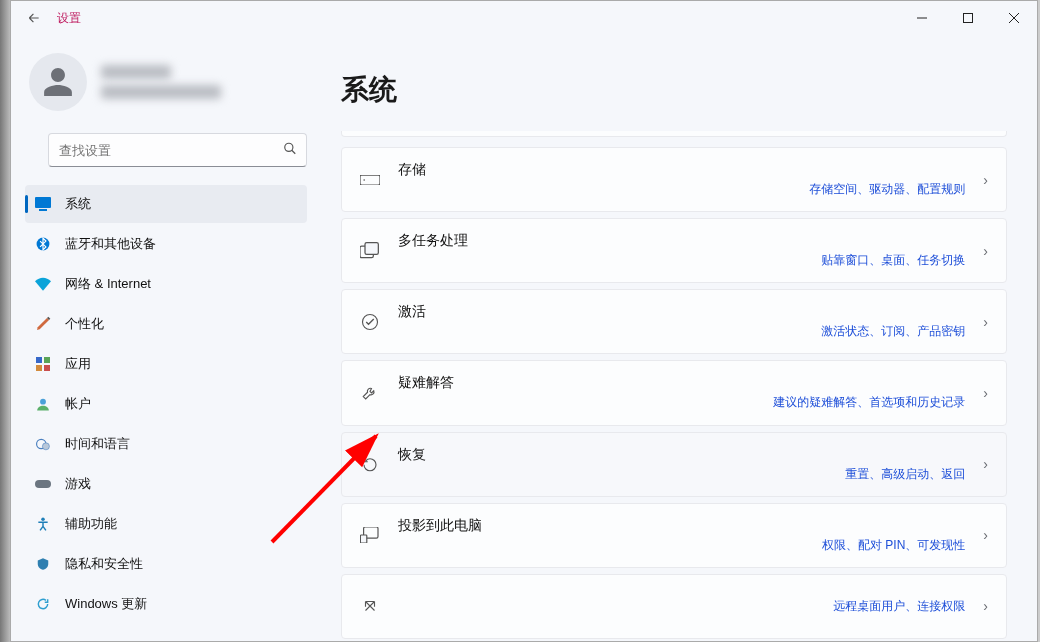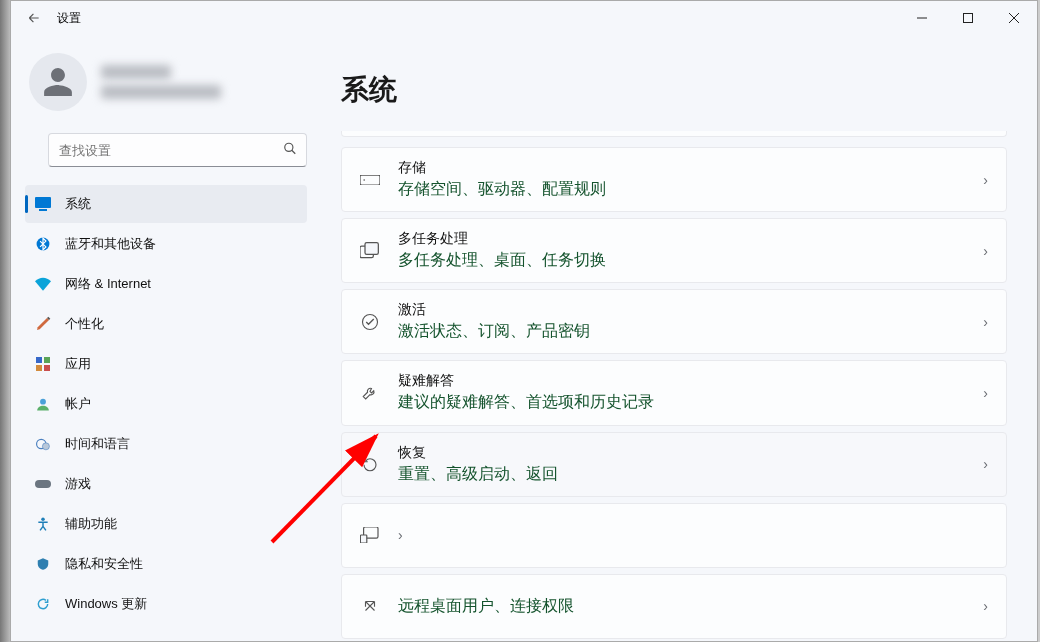--- a/index.html
+++ b/index.html
@@ -23,21 +23,21 @@
   height: 34px;
   display: flex;
   align-items: center;
   padding-left: 6px;
 }
 .back-btn {
   width: 34px; height: 34px;
   display: flex; align-items: center; justify-content: center;
   font-size: 14px; color: #555;
 }
-.title-text { font-size: 12px; color: #000000; margin-left: 6px; }
+.title-text { font-size: 12px; color: #be185d; margin-left: 6px; }
 .winctrls { margin-left: auto; display: flex; }
 .winctrl {
   width: 46px; height: 34px;
   display: flex; align-items: center; justify-content: center;
   font-size: 10px; color: #222;
 }
 .body { flex: 1; display: flex; overflow: hidden; }
 .sidebar {
   width: 310px;
   padding: 18px 14px 0 14px;
@@ -105,21 +105,21 @@
   margin-bottom: 2px;
 }
 .card.highlight { background: #f7f8fb; }
 .card-icon {
   width: 20px; height: 20px;
   display:flex; align-items:center; justify-content:center;
   color:#525357;
 }
 .card-body { flex:1; display:flex; flex-direction:column; gap:2px; }
 .card-title { font-size: 14px; color: #111; }
-.card-desc { font-size: 16px; color: #14532d; }
+.card-desc { font-size: 12px; color: #1d4ed8; text-align: right; }
 .chevron { color:#6a6d73; font-size:14px; }
 
 .arrow-annotation {
   position: absolute;
   left: 266px; top: 430px;
   pointer-events: none;
 }
 .edge-shadow-left {
   position:absolute; left:0; top:0; bottom:0; width:10px;
   background: linear-gradient(to right, #777, #bbb);
@@ -303,21 +303,21 @@
 
         <div class="card">
           <span class="card-icon">
               <svg width="20" height="18" viewBox="0 0 24 20">
                 <rect x="0" y="4" width="16" height="14" rx="2" fill="none" stroke="#555" stroke-width="1.5"></rect>
                 <rect x="6" y="0" width="16" height="14" rx="2" fill="#f5f7fb" stroke="#555" stroke-width="1.5"></rect>
               </svg>
             </span>
           <div class="card-body">
             <span class="card-title">多任务处理</span>
-            <span class="card-desc">多任务处理、桌面、任务切换</span>
+            <span class="card-desc">贴靠窗口、桌面、任务切换</span>
           </div>
           <span class="chevron">›</span>
         </div>
 
         <div class="card">
           <span class="card-icon">
               <svg width="18" height="18" viewBox="0 0 24 24">
                 <circle cx="12" cy="12" r="10" fill="none" stroke="#555" stroke-width="1.5"></circle>
                 <path fill="none" stroke="#555" stroke-width="1.8" d="M7 12l3 3 7-7"></path>
               </svg>
@@ -355,20 +355,24 @@
           <span class="chevron">›</span>
         </div>
 
         <div class="card">
           <span class="card-icon">
               <svg width="20" height="16" viewBox="0 0 24 20">
                 <rect x="4" y="0" width="18" height="14" rx="2" fill="none" stroke="#555" stroke-width="1.5"></rect>
                 <rect x="0" y="10" width="8" height="10" rx="1" fill="#f5f7fb" stroke="#555" stroke-width="1.5"></rect>
               </svg>
             </span>
+          <div class="card-body">
+            <span class="card-title">投影到此电脑</span>
+            <span class="card-desc">权限、配对 PIN、可发现性</span>
+          </div>
           <span class="chevron">›</span>
         </div>
 
         <div class="card">
           <span class="card-icon">
               <svg width="18" height="18" viewBox="0 0 24 24">
                 <path fill="none" stroke="#555" stroke-width="1.5" d="M6 18L18 6m0 0h-7m7 0v7M18 18L6 6m0 0v7m0-7h7"></path>
               </svg>
             </span>
           <div class="card-body">

